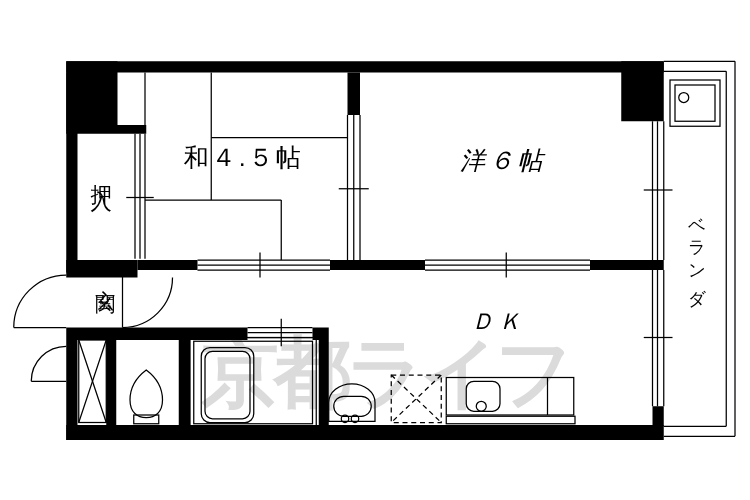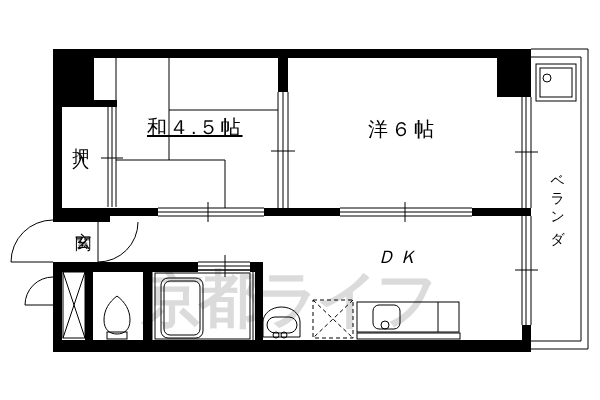--- a/index.html
+++ b/index.html
@@ -2,27 +2,27 @@
 <html><head>
 <meta charset="utf-8">
 <style>
   html,body{margin:0;padding:0;background:#fff;}
   .stage{
     position:relative;width:600px;height:400px;background:#fff;overflow:hidden;
     font-family:"Liberation Sans","DejaVu Sans",sans-serif;
   }
   .stage svg{position:absolute;left:0;top:0;z-index:2;}
   .watermark{
-    position:absolute;left:141px;top:268px;z-index:1;
+    position:absolute;left:161px;top:268px;z-index:1;
     font-size:62px;font-weight:bold;letter-spacing:-4px;line-height:1;
     color:#dbdbdb;white-space:nowrap;user-select:none;
   }
   .lbl{position:absolute;z-index:3;color:#000;white-space:nowrap;line-height:1.08;}
-  .lbl-washitsu{left:147px;top:117px;font-size:20px;letter-spacing:2px;text-decoration:underline;}
-  .lbl-youshitsu{left:368px;top:119px;font-size:20px;letter-spacing:3px;}
+  .lbl-washitsu{left:147px;top:117px;font-size:20px;letter-spacing:2px;}
+  .lbl-youshitsu{left:368px;top:119px;font-size:20px;letter-spacing:3px;font-style:italic;}
   .lbl-dk{left:377px;top:248px;font-size:18px;letter-spacing:4px;font-style:italic;}
   .vert{writing-mode:vertical-rl;text-orientation:upright;}
   .lbl-oshiire{left:71px;top:134px;font-size:17px;letter-spacing:4px;}
   .lbl-genkan{left:75px;top:219px;font-size:16px;letter-spacing:4px;}
   .lbl-veranda{left:550px;top:164px;font-size:14px;letter-spacing:3px;}
 </style>
 </head>
 <body>
 
 <div class="stage">

